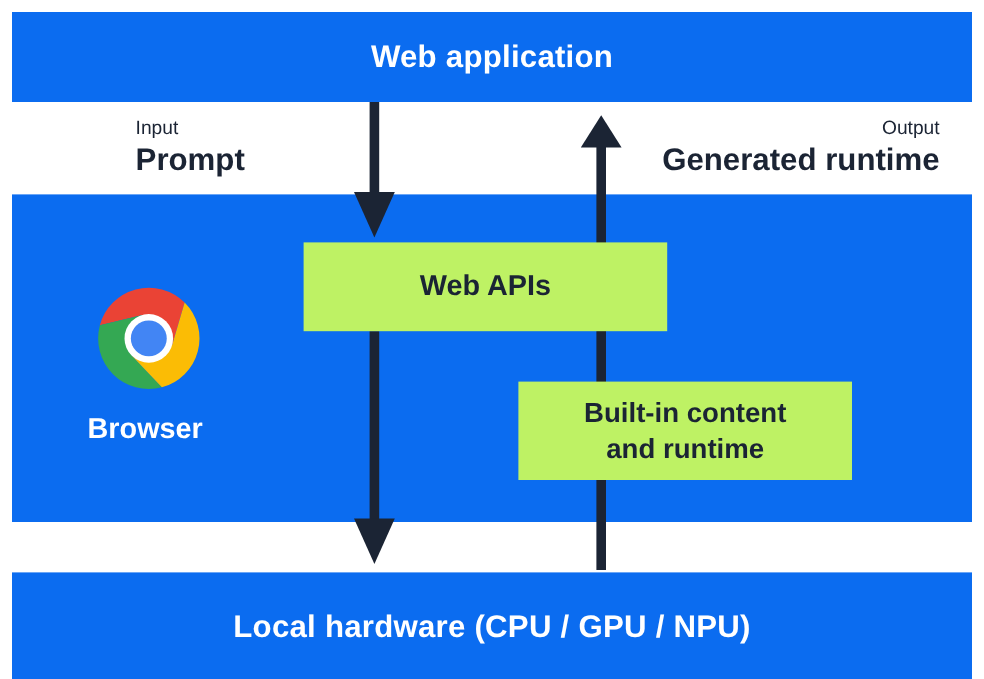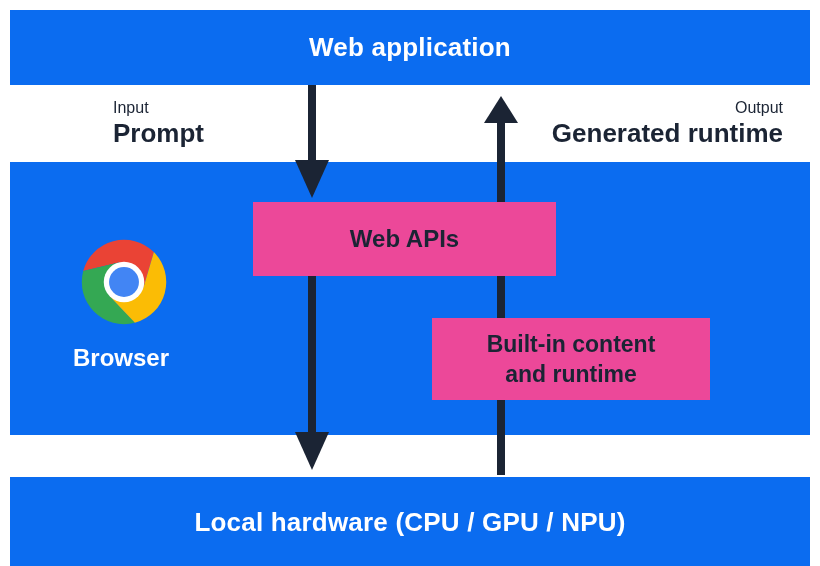--- a/index.html
+++ b/index.html
@@ -42,21 +42,21 @@
   .io-caption { font-size: 16px; font-weight: 400; line-height: 24px; }
   .io-value   { font-size: 26px; font-weight: 700; line-height: 26px; }
   .arrow-layer {
     position: absolute;
     left: 0; top: 0;
     width: 820px; height: 566px;
     z-index: 2;
   }
   .yellow-box {
     position: absolute;
-    background: #ec4899;
+    background: #bef264;
     color: #1b2434;
     display: flex;
     flex-direction: column;
     align-items: center;
     justify-content: center;
     text-align: right;
     font-weight: 700;
     z-index: 3;
   }
   .box-web-apis {

